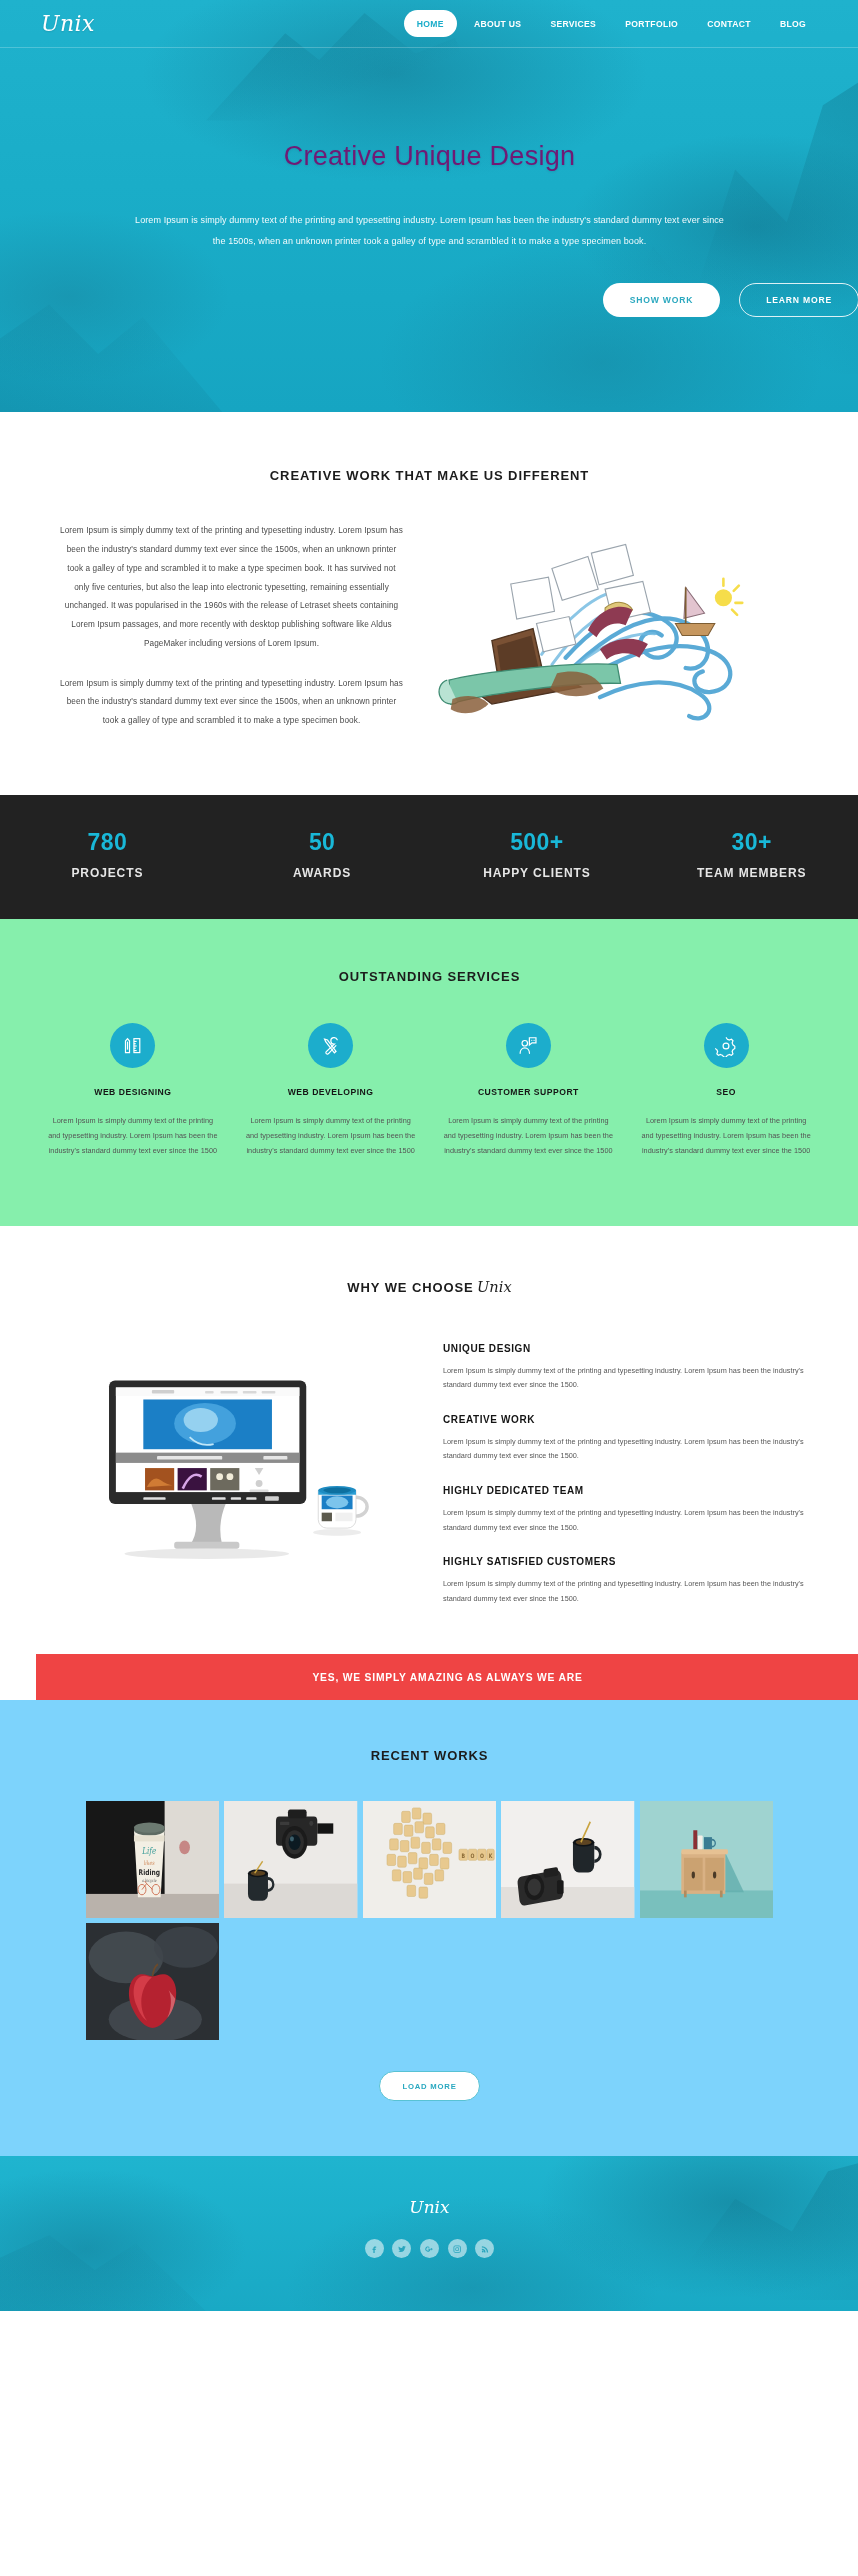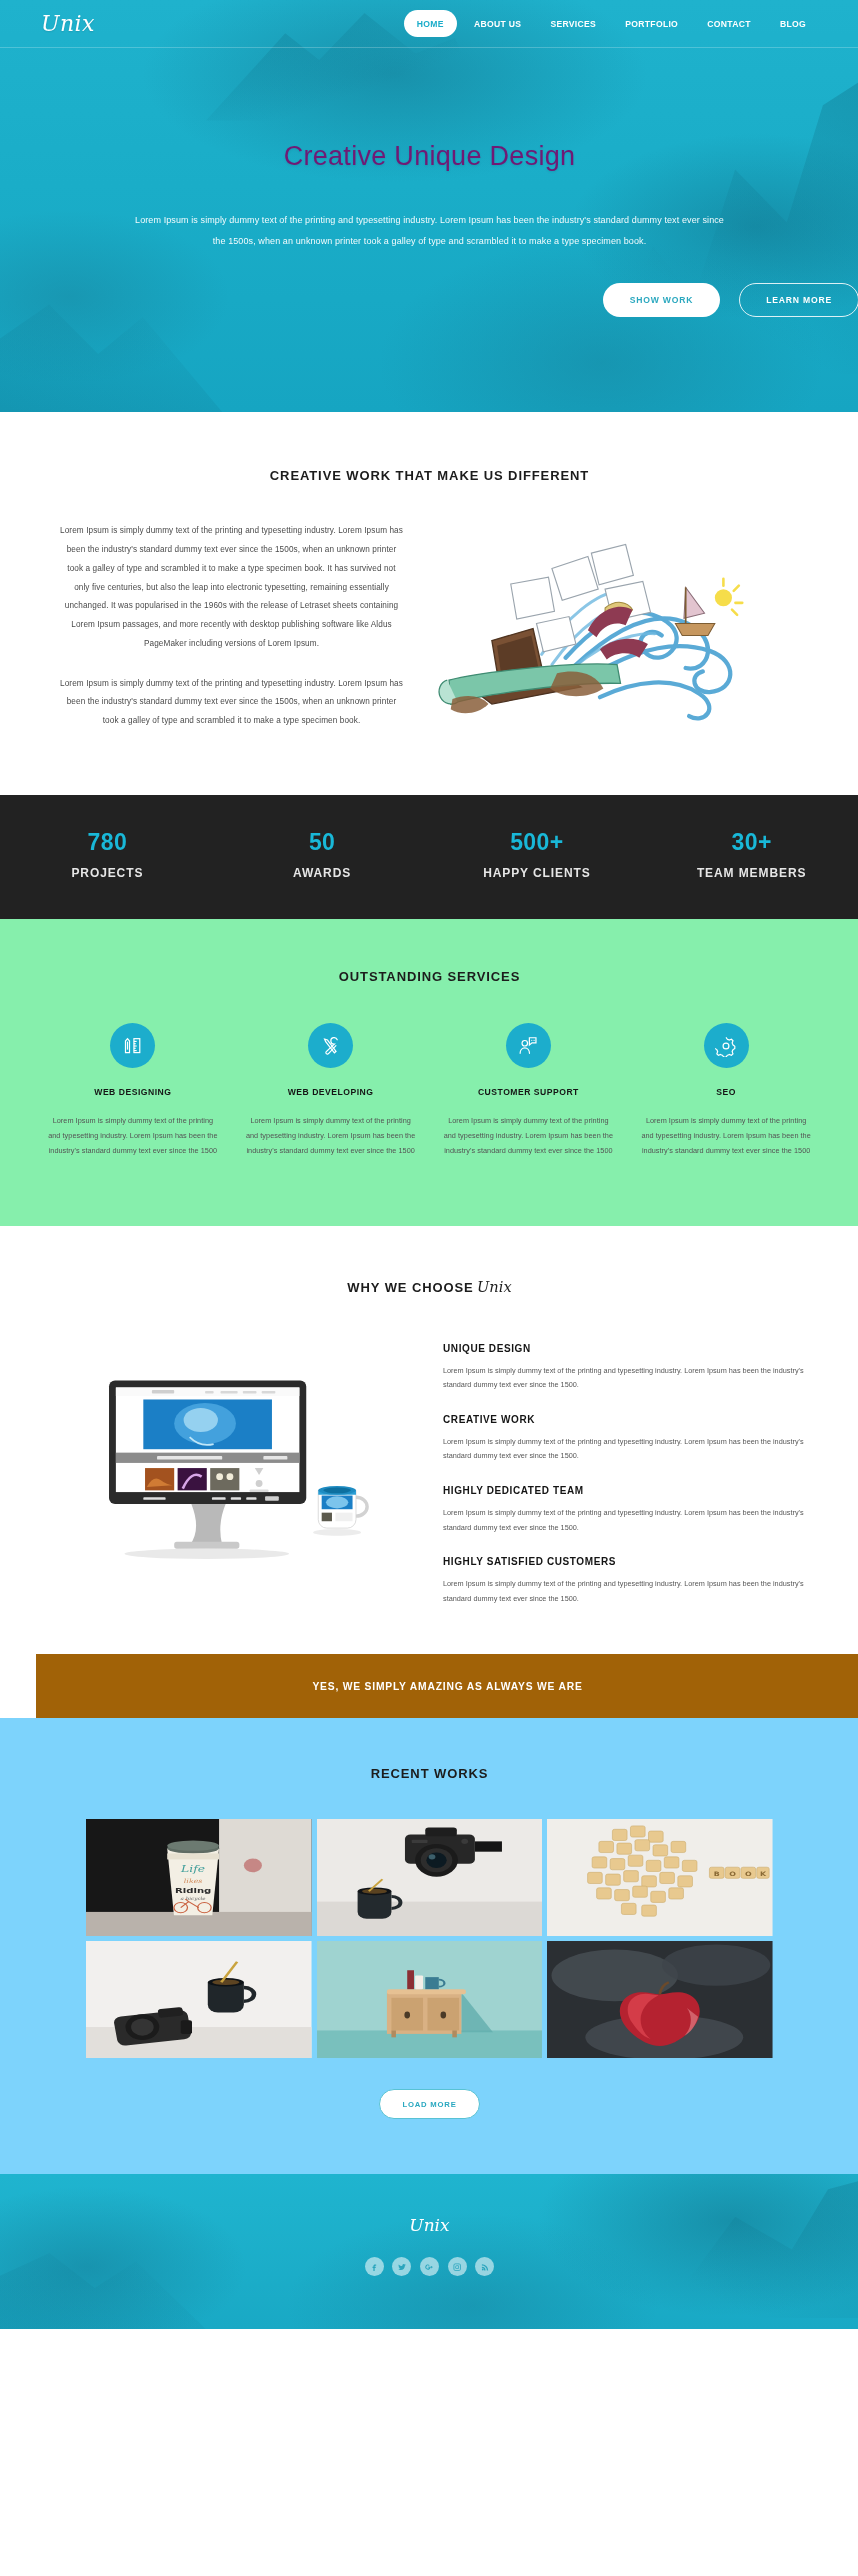--- a/index.html
+++ b/index.html
@@ -137,29 +137,29 @@
   }
   .why-grid { display:flex; gap:26px; padding: 41px 48px 0; align-items:flex-start; }
   .why-art { width: 369px; display:flex; justify-content:center; padding-top:22px; }
   .why-list { flex:1; padding-top: 6.9px; }
   .why-item + .why-item { margin-top: 20.6px; }
   .why-h { font-size:10px; font-weight:700; color:#141414; letter-spacing:0.6px; }
   .why-p { margin-top:10.3px; font-size:7.3px; line-height:2.0; color:#575757; }
 
   
   .banner {
-    background:#a16207; height: 64px;
+    background:#ef4444; height: 46px;
     display:flex; align-items:center; justify-content:center;margin-left:36px;
   }
   .banner-text { color:#fff; font-size:10.3px; font-weight:700; letter-spacing:0.8px; }
 
   
   .works { background:#7dd3fc; padding: 48px 0 55px; }
   .works-grid {
-    display:grid; grid-template-columns: repeat(3, 1fr); gap: 5.2px;
+    display:grid; grid-template-columns: repeat(5, 1fr); gap: 5.2px;
     padding: 38px 86px 0;
   }
   .work { height: 117px; overflow:hidden; position:relative; }
   .work svg { width:100%; height:100%; display:block; }
   .load-wrap { text-align:center; margin-top: 31px; }
   .btn-load {
     display:inline-block; font-size:7.7px; font-weight:700; letter-spacing:0.8px;
     color:#29a8c0; background:#fff; border:0.9px solid #58c2d4;
     padding: 9.4px 22px; border-radius:17px; cursor:pointer;
   }

